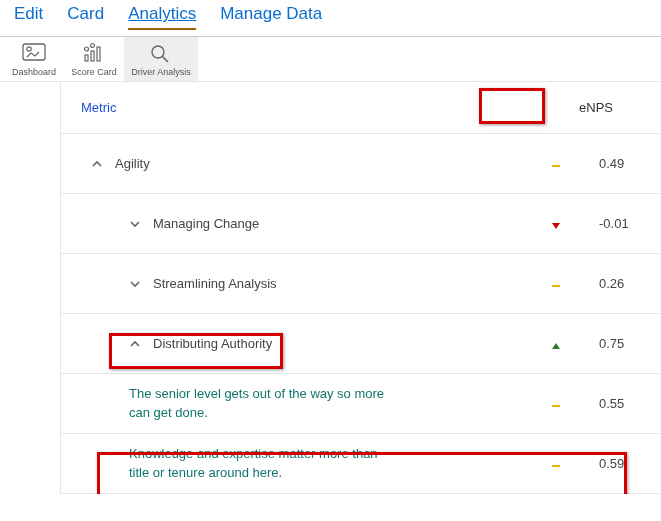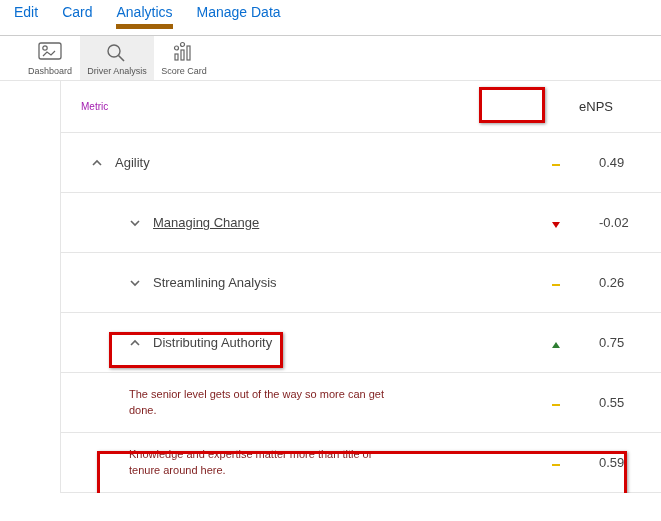--- a/index.html
+++ b/index.html
@@ -9,33 +9,34 @@
     font-size: 13px;
     color: #333;
     background: #fff;
     width: 661px;
   }
   .top { border-bottom: 1px solid #ccc; }
   .tabs {
     display: flex;
     gap: 24px;
     padding: 4px 14px 6px 14px;
-    font-size: 14px;
+    font-size: 17px;
   }
   .tab {
     color: #0a6ed1;
     cursor: pointer;
     padding-bottom: 4px;
   }
   .tab.active {
-    border-bottom: 5px solid #a16207;
+    border-bottom: 2px solid #a16207;
+    text-decoration: underline;
   }
   .toolbar {
     display: flex;
-    padding: 0 0 0 20px;
+    padding: 0 0 0 4px;
     border-bottom: 1px solid #e5e5e5;
   }
   .tool {
     display: flex;
     flex-direction: column;
     align-items: center;
     justify-content: flex-end;
     width: 60px;
     padding: 4px 2px 4px 2px;
     font-size: 9px;
@@ -54,21 +55,21 @@
   .panel {
     margin-left: 60px;
     border-left: 1px solid #e5e5e5;
   }
   .header-row {
     display: flex;
     align-items: center;
     padding: 18px 20px 18px 20px;
     border-bottom: 1px solid #e5e5e5;
   }
-  .header-metric { flex: 1; font-size: 10px; color: #a21caf; }
+  .header-metric { flex: 1; font-size: 13px; color: #1d4ed8; }
   .header-enps {
     width: 90px;
     text-align: center;
     font-size: 13px;
     color: #333;
     position: relative;
   }
   .row {
     display: flex;
     align-items: center;
@@ -98,22 +99,22 @@
     flex-shrink: 0;
   }
   .ind {
     width: 10px;
     height: 10px;
     margin-right: 10px;
     flex-shrink: 0;
   }
   .val { font-size: 13px; color: #444; min-width: 32px; text-align: left; margin-left: 28px; }
   .leaf-text {
-    font-size: 11px;
-    color: #7f1d1d;
+    font-size: 13px;
+    color: #0f766e;
     line-height: 1.4;
     max-width: 260px;
   }
   .hl {
     position: absolute;
     border: 3px solid #d40000;
     box-shadow: 1px 1px 3px rgba(0,0,0,0.4);
     pointer-events: none;
   }
 </style>
@@ -132,42 +133,42 @@
 <div class="toolbar">
   <div class="tool">
     <div class="ico">
       <svg viewBox="0 0 34 24" width="34" height="24">
         <rect x="6" y="3" width="22" height="16" rx="2" fill="none" stroke="#666" stroke-width="1.3"></rect>
         <circle cx="12" cy="8" r="2.2" fill="none" stroke="#666" stroke-width="1.2"></circle>
         <polyline points="10,16 14,12 18,15 22,11" fill="none" stroke="#666" stroke-width="1.2"></polyline>
       </svg>
     </div>
     <span>Dashboard</span>
-  </div>
-  <div class="tool active" style="width:74px;">
-    <div class="ico">
-      <svg viewBox="0 0 34 24" width="34" height="24">
-        <circle cx="14" cy="11" r="6" fill="none" stroke="#666" stroke-width="1.4"></circle>
-        <line x1="18.5" y1="15.5" x2="24" y2="21" stroke="#666" stroke-width="1.6"></line>
-      </svg>
-    </div>
-    <span>Driver Analysis</span>
   </div>
   <div class="tool">
     <div class="ico">
       <svg viewBox="0 0 34 24" width="34" height="24">
         <rect x="8" y="14" width="3" height="6" fill="none" stroke="#666" stroke-width="1.2"></rect>
         <rect x="14" y="10" width="3" height="10" fill="none" stroke="#666" stroke-width="1.2"></rect>
         <rect x="20" y="6" width="3" height="14" fill="none" stroke="#666" stroke-width="1.2"></rect>
         <circle cx="9.5" cy="8" r="2" fill="none" stroke="#666" stroke-width="1.2"></circle>
         <circle cx="15.5" cy="4.5" r="2" fill="none" stroke="#666" stroke-width="1.2"></circle>
       </svg>
     </div>
     <span>Score Card</span>
   </div>
+  <div class="tool active" style="width:74px;">
+    <div class="ico">
+      <svg viewBox="0 0 34 24" width="34" height="24">
+        <circle cx="14" cy="11" r="6" fill="none" stroke="#666" stroke-width="1.4"></circle>
+        <line x1="18.5" y1="15.5" x2="24" y2="21" stroke="#666" stroke-width="1.6"></line>
+      </svg>
+    </div>
+    <span>Driver Analysis</span>
+  </div>
 </div>
 
 <div class="panel" style="position:relative;">
 
   <div class="header-row">
     <div class="header-metric">Metric</div>
     <div class="header-enps">eNPS</div>
   </div>
 
   <div class="row">
@@ -183,35 +184,35 @@
       <span class="ind">
         <svg viewBox="0 0 10 10" width="10" height="10">
             <rect x="1" y="4" width="8" height="2" fill="#e8b900"></rect>
           </svg>
       </span>
       <span class="val">0.49</span>
     </div>
   </div>
 
   <div class="row">
-    <div class="label-area" style="padding-left:68px;text-decoration:underline;">
+    <div class="label-area" style="padding-left:68px;">
       <span class="chev">
         <svg viewBox="0 0 12 12" width="12" height="12">
             <polyline points="2,4 6,8 10,4" fill="none" stroke="#666" stroke-width="1.6"></polyline>
           </svg>
       </span>
       <span>Managing Change</span>
     </div>
     <div class="value-area">
       <span class="ind">
         <svg viewBox="0 0 10 10" width="10" height="10">
             <polygon points="1,2 9,2 5,8" fill="#cc0000"></polygon>
           </svg>
       </span>
-      <span class="val">-0.02</span>
+      <span class="val">-0.01</span>
     </div>
   </div>
 
   <div class="row">
     <div class="label-area" style="padding-left:68px;">
       <span class="chev">
         <svg viewBox="0 0 12 12" width="12" height="12">
             <polyline points="2,4 6,8 10,4" fill="none" stroke="#666" stroke-width="1.6"></polyline>
           </svg>
       </span>

